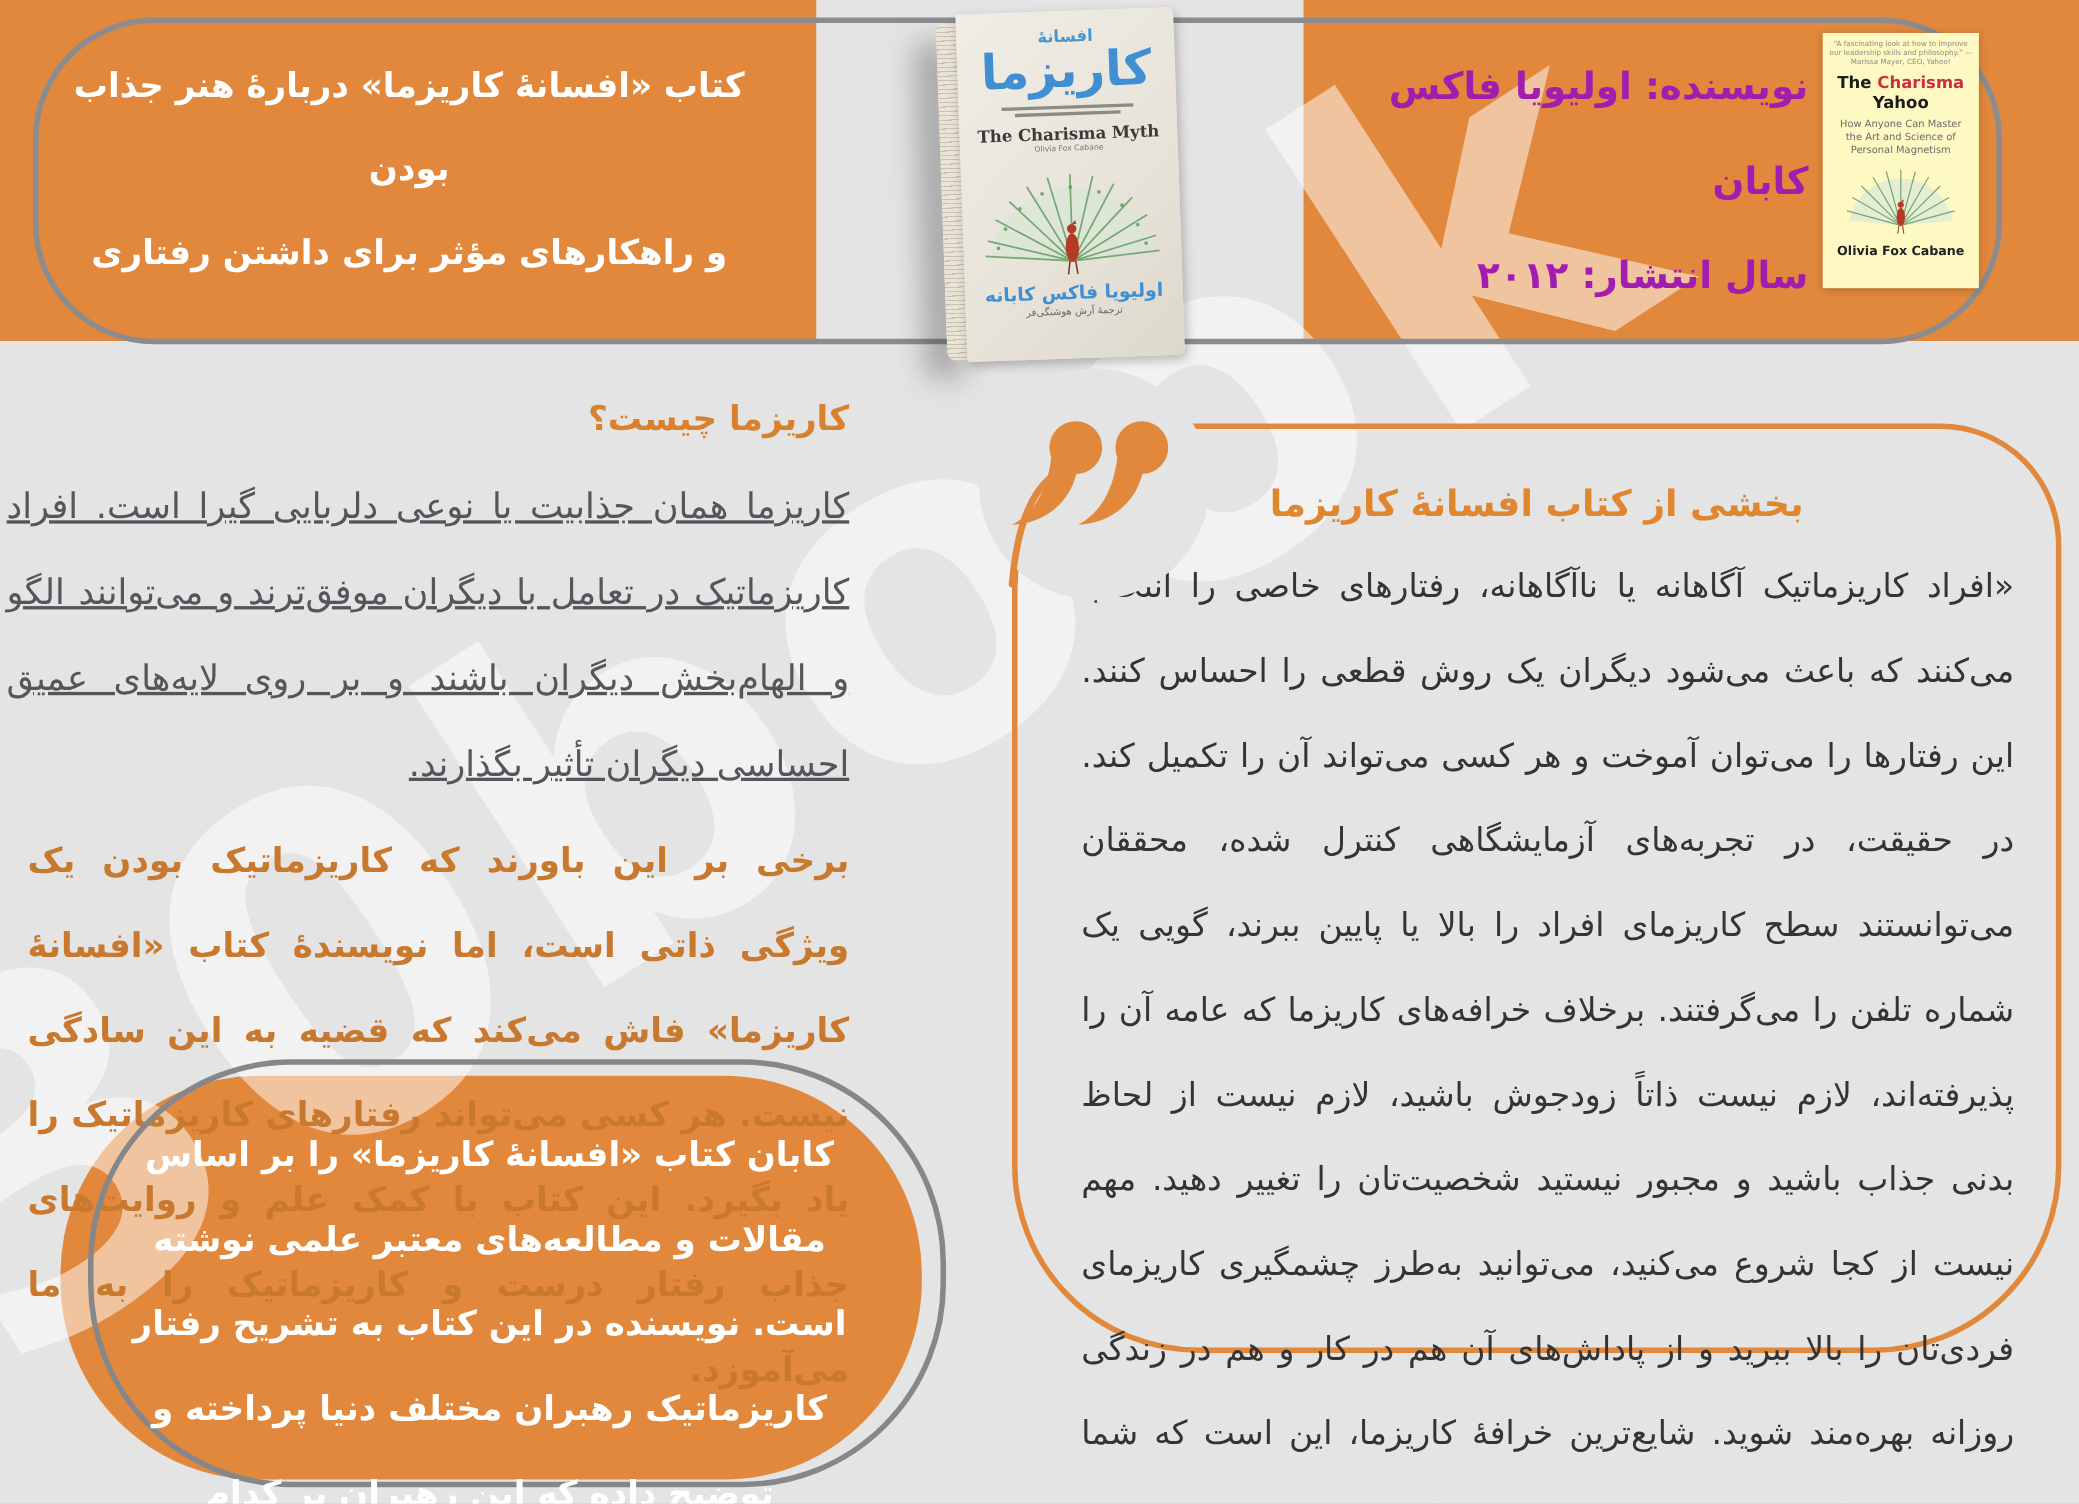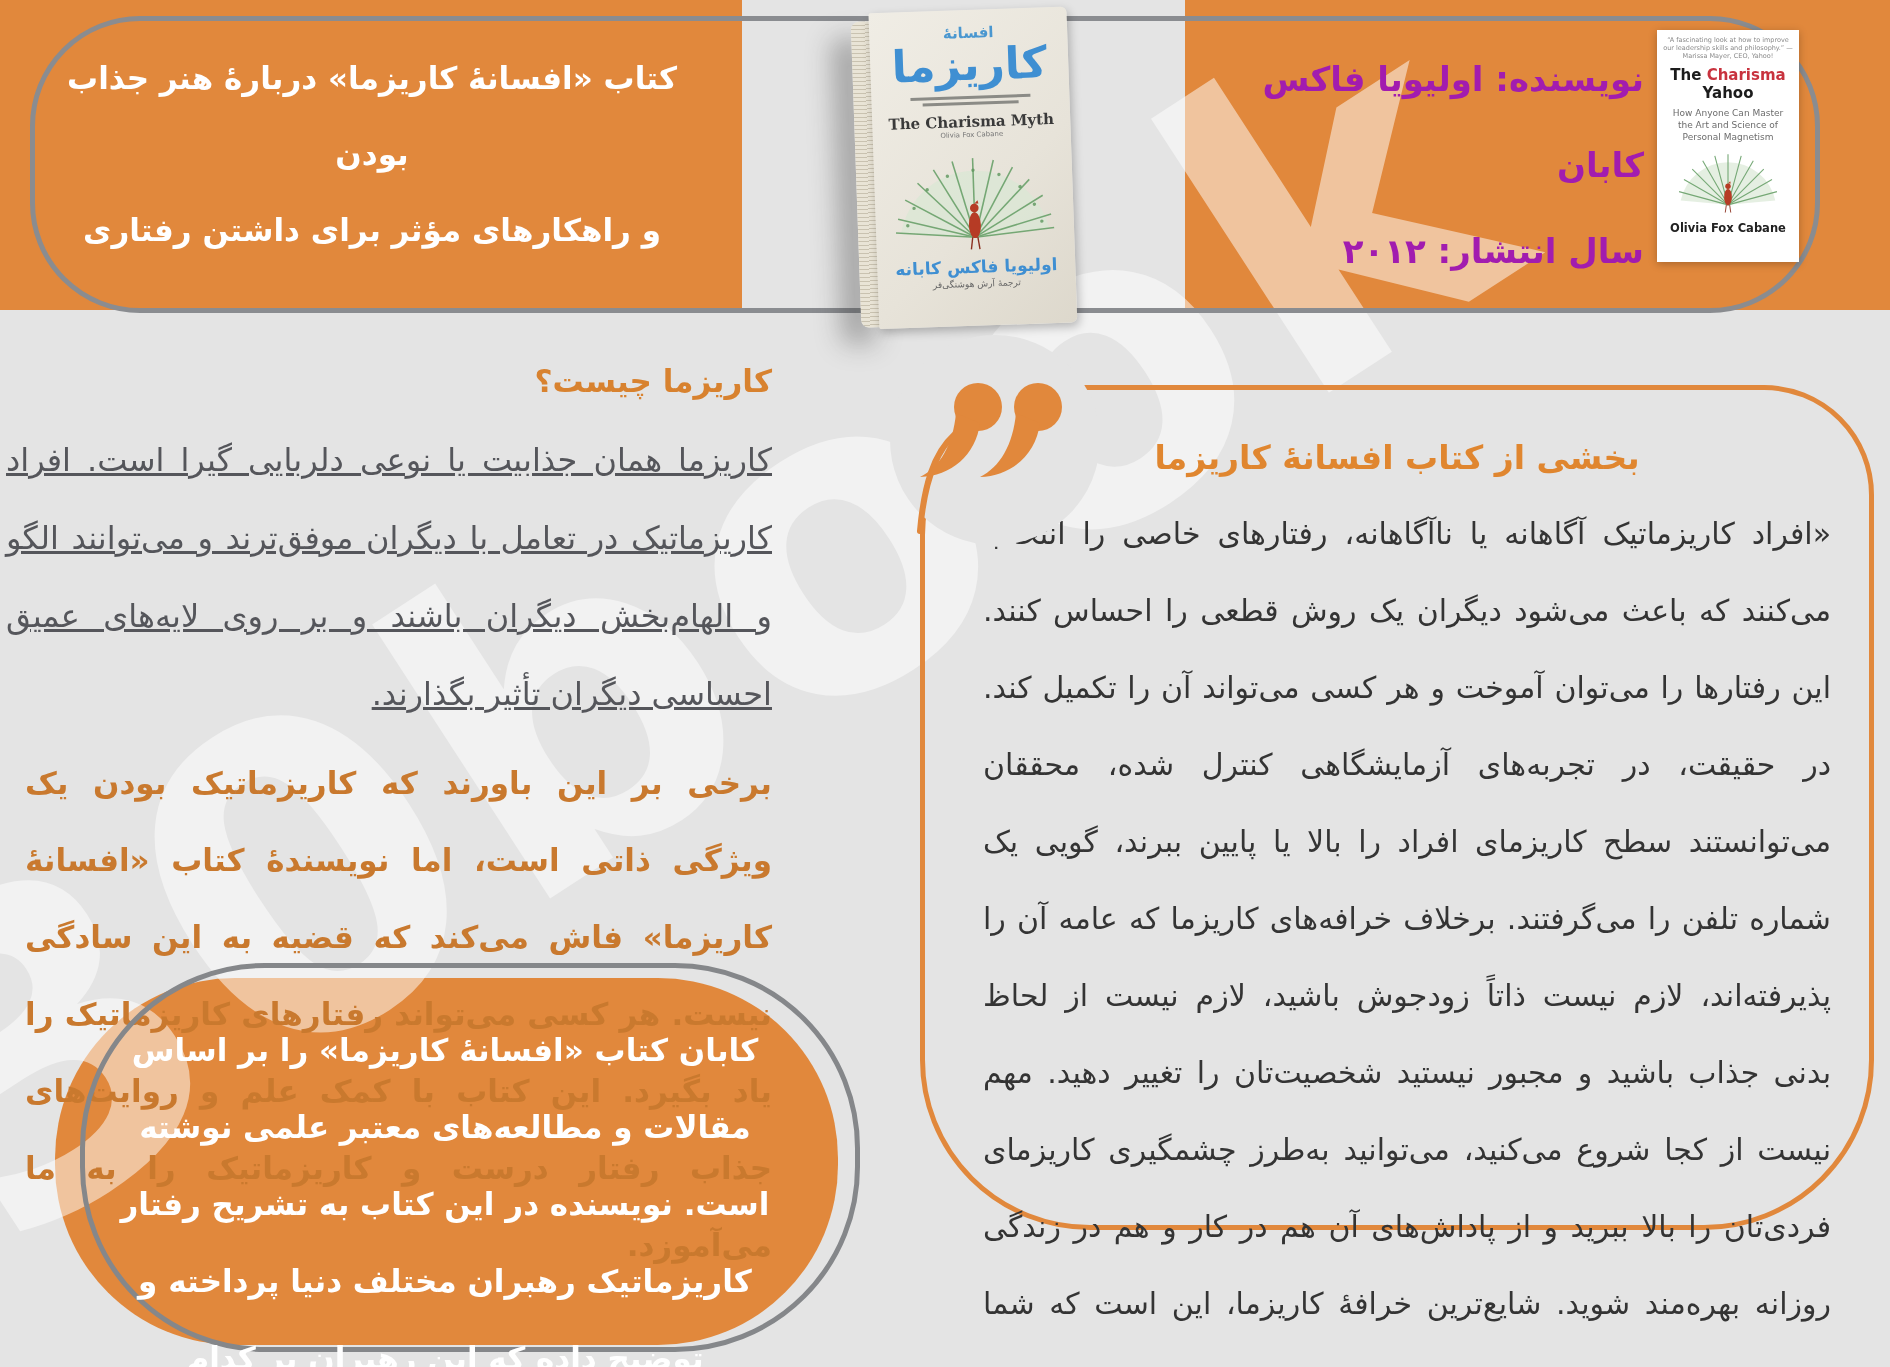--- a/index.html
+++ b/index.html
@@ -54,21 +54,21 @@
   .tagline .bar{display:block;height:3px;background:#8b8b86;margin:3px auto;}
   .bar.b1{width:120px;} .bar.b2{width:96px;}
   .bc-en-title{margin-top:8px;font-family:"DejaVu Serif",serif;font-size:15px;color:#3a3a3a;font-weight:700;direction:ltr;}
   .bc-en-author{font-size:7px;color:#777;direction:ltr;}
   .bc-peacock{margin-top:2px;}
   .bc-fa-author{color:#3f8fd2;font-size:17px;font-weight:700;margin-top:0px;}
   .bc-translator{color:#666;font-size:9px;margin-top:2px;}
 
   
   .cover-en{
-    position:absolute;left:1657px;top:30px;width:142px;height:232px;background:#ffffff;
+    position:absolute;left:1657px;top:30px;width:142px;height:232px;background:#fef9c3;
     box-shadow:0 2px 8px rgba(0,0,0,0.25);text-align:center;padding:6px 5px;box-sizing:border-box;
   }
   .ce-blurb{font-size:6.5px;line-height:8px;color:#8a8a8a;}
   .ce-title{margin-top:6px;font-size:15px;font-weight:700;color:#1c1c1c;}
   .ce-title .red{color:#c8323e;}
   .ce-subtitle{margin:5px auto 0;width:118px;font-size:9px;line-height:12px;color:#6c6c6c;}
   .ce-author{font-size:11.5px;font-weight:700;color:#222;margin-top:2px;}
 
   
   .col-left{position:absolute;left:6px;top:363px;width:766px;direction:rtl;}

